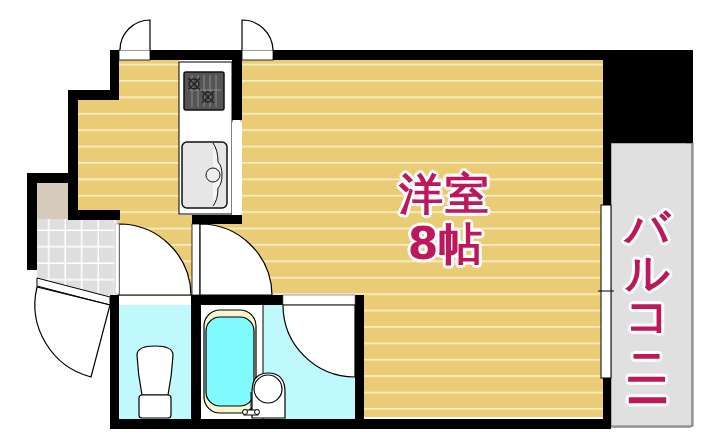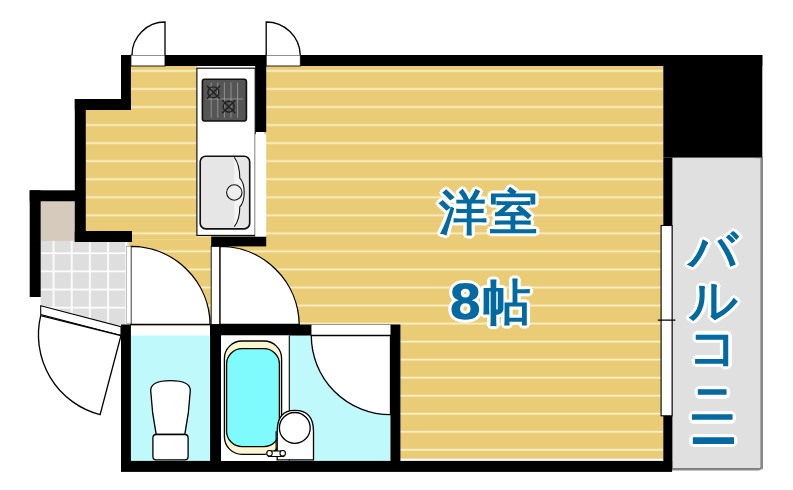--- a/index.html
+++ b/index.html
@@ -1,21 +1,21 @@
 <!DOCTYPE html>
 <html><head>
   <meta charset="utf-8">
   <style>
     html, body { margin: 0; padding: 0; background: #ffffff; }
     body { width: 721px; height: 445px; overflow: hidden; position: relative; font-family: "DejaVu Sans", sans-serif; }
     #plan { position: absolute; left: 0; top: 0; width: 721px; height: 445px; }
-    .label { position: absolute; color: #0369a1; font-weight: bold; text-align: center; line-height: 1;
+    .label { position: absolute; color: #be185d; font-weight: bold; text-align: center; line-height: 1;
       text-shadow: 3px 0 0 #fff, -3px 0 0 #fff, 0 3px 0 #fff, 0 -3px 0 #fff, 2px 2px 0 #fff, -2px -2px 0 #fff, 2px -2px 0 #fff, -2px 2px 0 #fff; }
     .room-name { left: 380px; top: 172px; width: 130px; font-size: 44px; letter-spacing: 2px; }
-    .room-size { left: 395px; top: 222px; width: 100px; font-size: 44px; margin-top: 32px; }
+    .room-size { left: 395px; top: 222px; width: 100px; font-size: 44px; }
     .balcony { left: 622px; top: 178px; width: 48px; font-size: 44px; writing-mode: vertical-rl; text-orientation: upright; letter-spacing: 0; }
   </style>
 </head>
 <body>
 
 <svg id="plan" viewBox="0 0 721 445" xmlns="http://www.w3.org/2000/svg">
   <defs>
     <pattern id="wood" x="0" y="0" width="10" height="16.4" patternUnits="userSpaceOnUse">
       <rect width="10" height="16.4" fill="#e9cc75"></rect>
       <rect y="14.5" width="10" height="1.6" fill="#fbf0c8"></rect>

